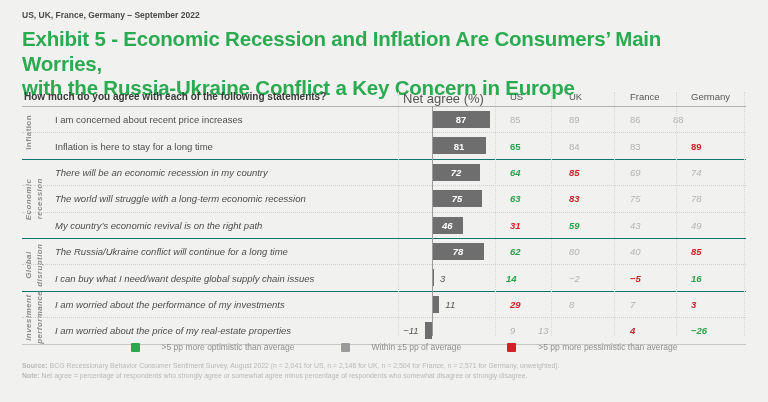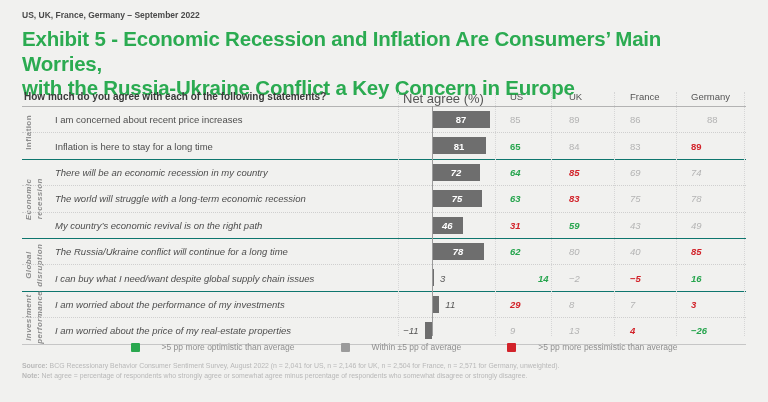--- a/index.html
+++ b/index.html
@@ -73,21 +73,21 @@
   <div class="tbody" id="table-body">
       <div class="group">
         <div class="cat">Inflation</div>
         <div class="row sep">
           <span class="statement">I am concerned about recent price increases</span>
           <div class="bar" style="left: 410px; width: 58.029px;"></div>
           <span class="bar-label-in" style="left: 410px; width: 58.029px;">87</span>
           <span class="cell t-neutral" style="left: 488px;">85</span>
           <span class="cell t-neutral" style="left: 547px;">89</span>
           <span class="cell t-neutral" style="left: 608px;">86</span>
-          <span class="cell t-neutral" style="left: 685px;">88</span>
+          <span class="cell t-neutral" style="left: 651px;">88</span>
         </div>
         <div class="row">
           <span class="statement">Inflation is here to stay for a long time</span>
           <div class="bar" style="left: 410px; width: 54.027px;"></div>
           <span class="bar-label-in" style="left: 410px; width: 54.027px;">81</span>
           <span class="cell t-opt" style="left: 488px;">65</span>
           <span class="cell t-neutral" style="left: 547px;">84</span>
           <span class="cell t-neutral" style="left: 608px;">83</span>
           <span class="cell t-pess" style="left: 669px;">89</span>
         </div>
@@ -130,21 +130,21 @@
           <span class="bar-label-in" style="left: 410px; width: 52.026px;">78</span>
           <span class="cell t-opt" style="left: 488px;">62</span>
           <span class="cell t-neutral" style="left: 547px;">80</span>
           <span class="cell t-neutral" style="left: 608px;">40</span>
           <span class="cell t-pess" style="left: 669px;">85</span>
         </div>
         <div class="row">
           <span class="statement">I can buy what I need/want despite global supply chain issues</span>
           <div class="bar" style="left: 410px; width: 2.001px;"></div>
           <span class="bar-label-out" style="left: 418.001px;">3</span>
-          <span class="cell t-opt" style="left: 516px; text-align: center;">14</span>
+          <span class="cell t-opt" style="left: 484px; text-align: center;">14</span>
           <span class="cell t-neutral" style="left: 547px;">−2</span>
           <span class="cell t-pess" style="left: 608px;">−5</span>
           <span class="cell t-opt" style="left: 669px;">16</span>
         </div>
       </div>
       <div class="group">
         <div class="cat">Investment performance</div>
         <div class="row sep">
           <span class="statement">I am worried about the performance of my investments</span>
           <div class="bar" style="left: 410px; width: 7.337px;"></div>
@@ -152,21 +152,21 @@
           <span class="cell t-pess" style="left: 488px;">29</span>
           <span class="cell t-neutral" style="left: 547px;">8</span>
           <span class="cell t-neutral" style="left: 608px;">7</span>
           <span class="cell t-pess" style="left: 669px;">3</span>
         </div>
         <div class="row">
           <span class="statement">I am worried about the price of my real-estate properties</span>
           <div class="bar" style="left: 402.663px; width: 7.337px;"></div>
           <span class="bar-label-out neg" style="left: 356.663px; width: 40px;">−11</span>
           <span class="cell t-neutral" style="left: 488px;">9</span>
-          <span class="cell t-neutral" style="left: 547px; text-align: right;">13</span>
+          <span class="cell t-neutral" style="left: 516px; text-align: right;">13</span>
           <span class="cell t-pess" style="left: 608px;">4</span>
           <span class="cell t-opt" style="left: 669px;">−26</span>
         </div>
       </div>
     </div>
   <div id="vlines">
       <div class="vline dot" style="left: 398px; top: 92px; height: 243.6px; position: absolute;"></div>
       <div class="vline dot" style="left: 495px; top: 92px; height: 243.6px; position: absolute;"></div>
       <div class="vline dot" style="left: 551px; top: 92px; height: 243.6px; position: absolute;"></div>
       <div class="vline dot" style="left: 614px; top: 92px; height: 243.6px; position: absolute;"></div>

